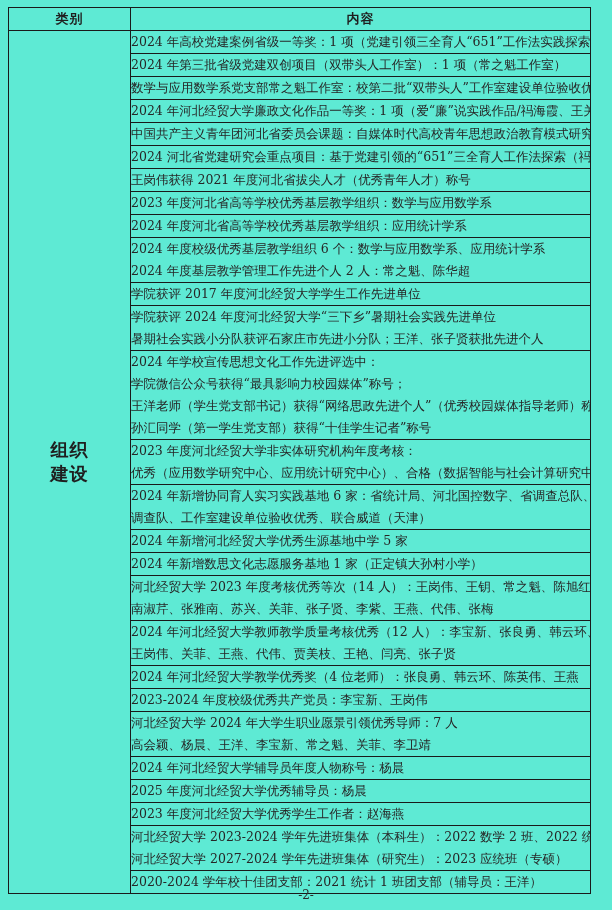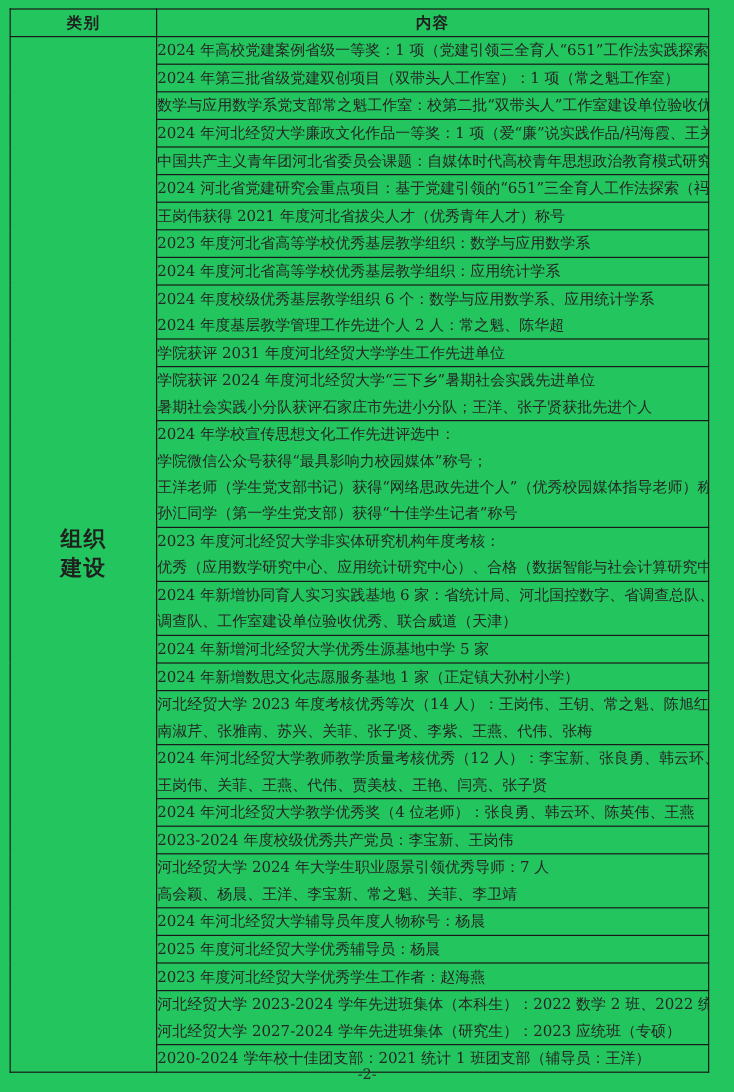--- a/index.html
+++ b/index.html
@@ -10,21 +10,21 @@
   body {
     width: 612px;
     height: 910px;
     font-family: "DejaVu Serif", "Liberation Serif", serif;
     color: #2b2b2b;
   }
   .page {
     position: relative;
     width: 612px;
     height: 910px;
-    background: #22c55e;
+    background: #5eead4;
     overflow: hidden;
   }
   table.awards {
     position: absolute;
     left: 8px;
     top: 7px;
     width: 582px;
     border-collapse: collapse;
     table-layout: fixed;
   }
@@ -141,21 +141,21 @@
           </td>
         </tr>
         <tr>
           <td class="content-cell">
             <div class="line">2024 年度校级优秀基层教学组织 6 个：数学与应用数学系、应用统计学系</div>
             <div class="line">2024 年度基层教学管理工作先进个人 2 人：常之魁、陈华超</div>
           </td>
         </tr>
         <tr>
           <td class="content-cell">
-            <div class="line">学院获评 2031 年度河北经贸大学学生工作先进单位</div>
+            <div class="line">学院获评 2017 年度河北经贸大学学生工作先进单位</div>
           </td>
         </tr>
         <tr>
           <td class="content-cell">
             <div class="line">学院获评 2024 年度河北经贸大学“三下乡”暑期社会实践先进单位</div>
             <div class="line">暑期社会实践小分队获评石家庄市先进小分队；王洋、张子贤获批先进个人</div>
           </td>
         </tr>
         <tr>
           <td class="content-cell">

